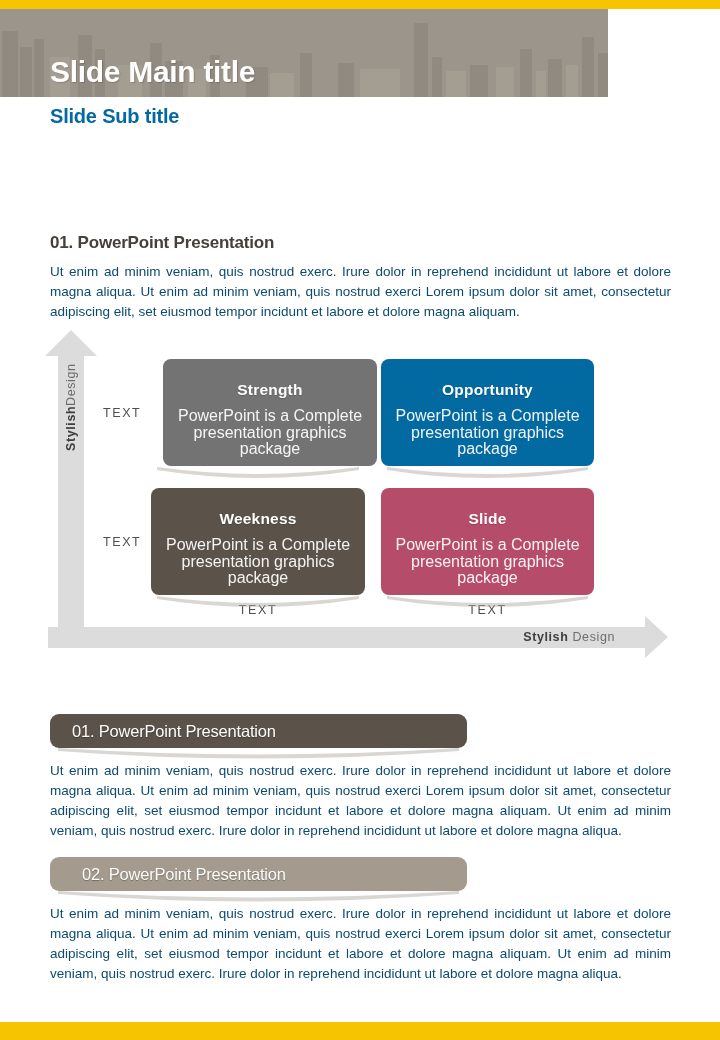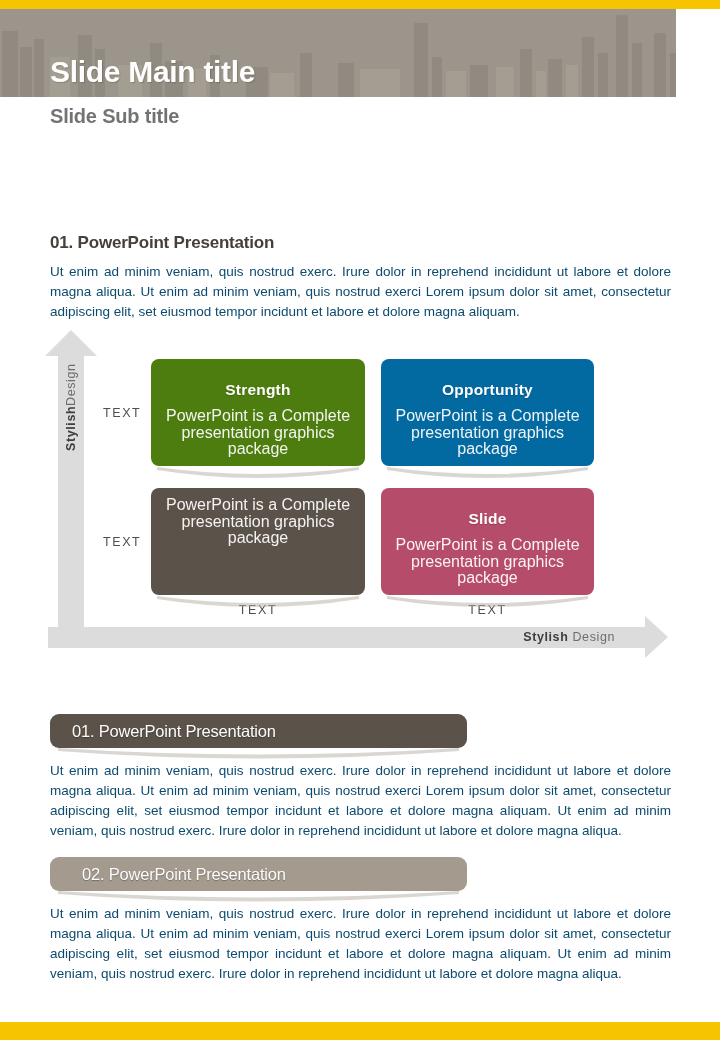--- a/index.html
+++ b/index.html
@@ -2,21 +2,21 @@
 <html><head>
 <meta charset="utf-8">
 <style>
   html,body{margin:0;padding:0;background:#fff;}
   .page{
     position:relative;width:720px;height:1040px;overflow:hidden;
     background:#ffffff;font-family:"Liberation Sans",sans-serif;
   }
   .topbar{position:absolute;left:0;top:0;width:720px;height:9px;}
   .bottombar{position:absolute;left:0;top:1022px;width:720px;height:18px;}
-  .header{position:absolute;left:0;top:9px;width:676px;height:88px;background:#9c958b;overflow:hidden;}
+  .header{position:absolute;left:0;top:9px;width:608px;height:88px;background:#9c958b;overflow:hidden;}
   .header svg{position:absolute;left:0;bottom:0;}
   .main-title{
     position:absolute;left:50px;top:46px;margin:0;
     font-size:30px;font-weight:bold;color:#fdfdfd;letter-spacing:-0.3px;
     text-shadow:1px 1px 1px rgba(60,50,30,0.25);
   }
   .subtitle{position:absolute;left:50px;top:105px;margin:0;font-size:20px;font-weight:bold;letter-spacing:-0.2px;}
   .intro-body{position:absolute;left:50px;top:137px;width:645px;margin:0;
     font-size:14px;line-height:20.5px;color:#565656;}
   .sec-heading{position:absolute;left:50px;top:233px;margin:0;
@@ -129,21 +129,21 @@
         <rect x="360" y="60" width="40" height="28"></rect>
         <rect x="446" y="62" width="20" height="26"></rect>
         <rect x="496" y="58" width="18" height="30"></rect>
         <rect x="536" y="62" width="10" height="26"></rect>
         <rect x="566" y="56" width="12" height="32"></rect>
       </g>
     </svg>
     <h1 class="main-title">Slide Main title</h1>
   </div>
 
-  <h2 class="subtitle" style="color: #737373; text-align: center;">Slide Sub title</h2>
+  <h2 class="subtitle" style="color: #0369a1; text-align: center;">Slide Sub title</h2>
 
   <h3 class="sec-heading">01. PowerPoint Presentation</h3>
   <p class="body-par p1">Ut enim ad minim veniam, quis nostrud exerc. Irure dolor in reprehend incididunt ut labore et dolore magna aliqua. Ut enim ad minim veniam, quis nostrud exerci  Lorem ipsum  dolor sit amet, consectetur adipiscing elit, set eiusmod tempor incidunt et labore et dolore magna aliquam.</p>
 
   <div class="v-shaft"></div>
   <div class="v-head"></div>
   <div class="h-shaft"></div>
   <div class="h-head"></div>
 
   <div class="y-label">
@@ -151,31 +151,32 @@
       <span> Design</span>
     </div>
 
   <div class="x-label"><span class="axis-bold">Stylish</span><span> Design</span></div>
 
   <div class="tick tick-row1">TEXT</div>
   <div class="tick tick-row2">TEXT</div>
   <div class="tick tick-col1">TEXT</div>
   <div class="tick tick-col2">TEXT</div>
 
-  <div class="swot-box b1" style="background-color: #4d7c0f;">
+  <div class="swot-box b1" style="background-color: #737373; margin-left: 12px;">
     <p class="swot-title">Strength</p>
     <p class="swot-body">PowerPoint is a Complete
 presentation graphics package</p>
   </div>
   <div class="swot-box b2" style="background-color: #0369a1;">
     <p class="swot-title">Opportunity</p>
     <p class="swot-body">PowerPoint is a Complete
 presentation graphics package</p>
   </div>
   <div class="swot-box b3" style="background-color: rgb(91, 82, 73);">
+    <p class="swot-title">Weekness</p>
     <p class="swot-body">PowerPoint is a Complete
 presentation graphics package</p>
   </div>
   <div class="swot-box b4" style="background-color: rgb(181, 76, 106);">
     <p class="swot-title">Slide</p>
     <p class="swot-body">PowerPoint is a Complete
 presentation graphics package</p>
   </div>
 
   <svg class="swoosh sw-b1" width="214" height="20" viewBox="0 0 214 20">

